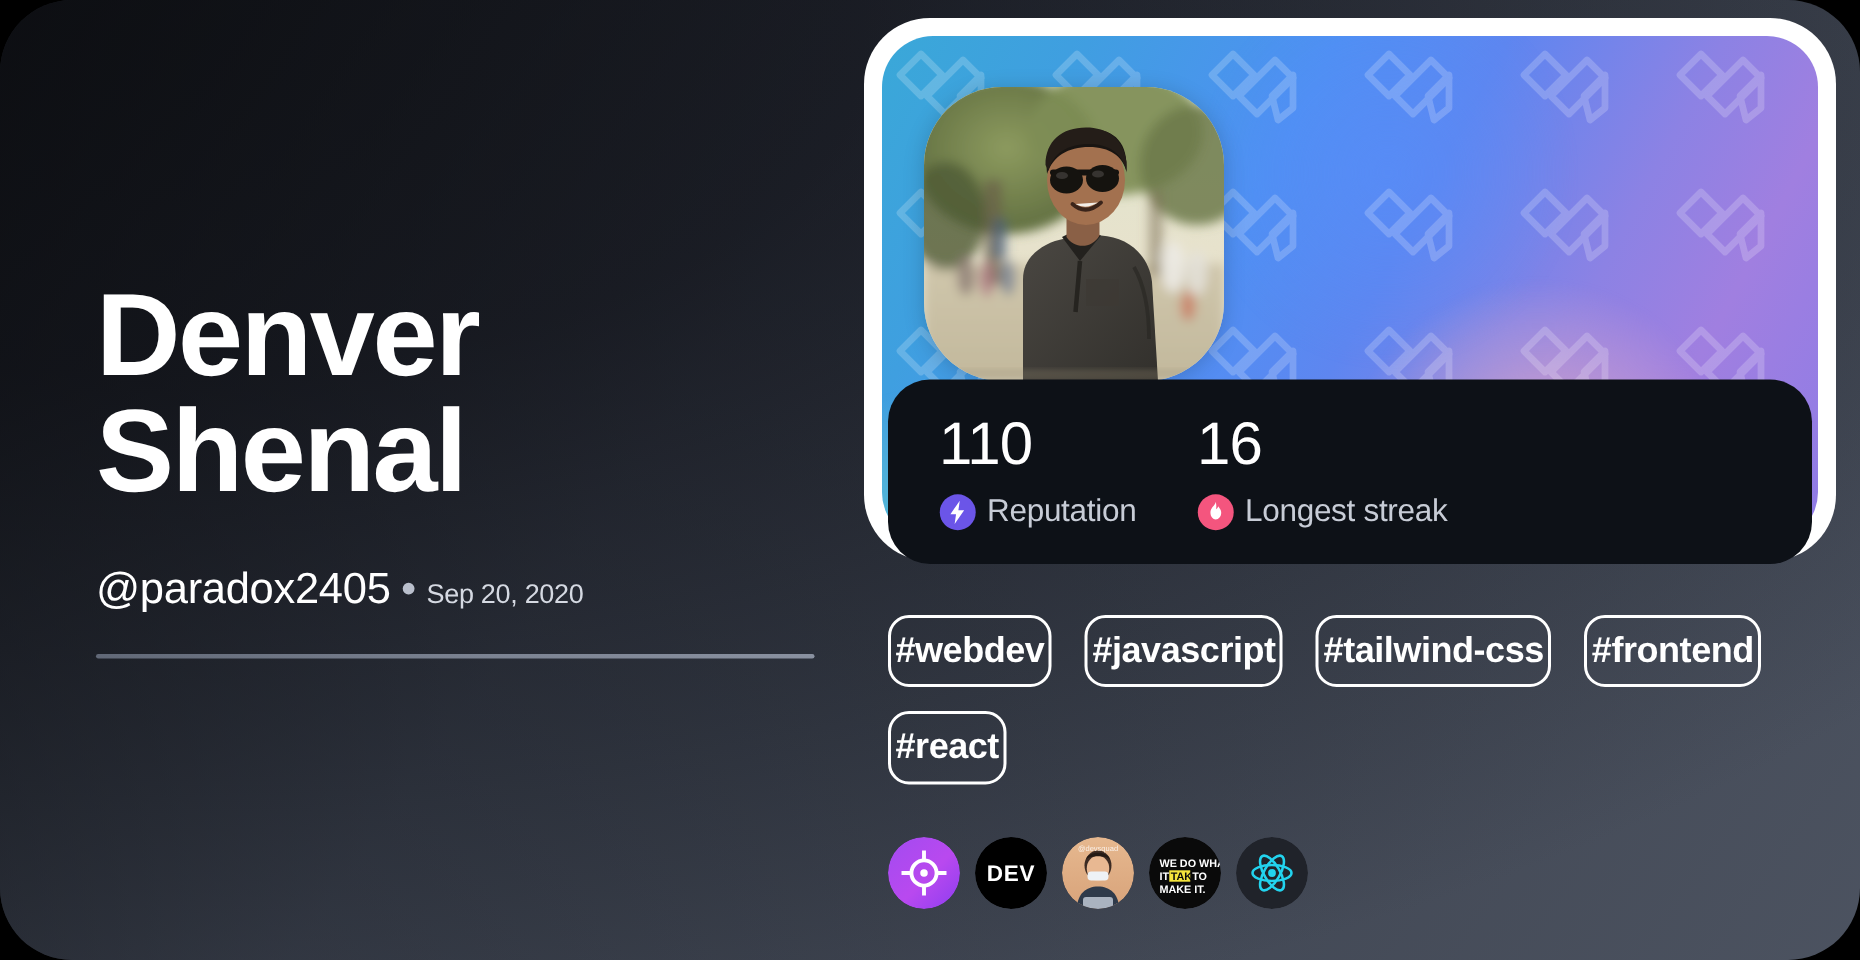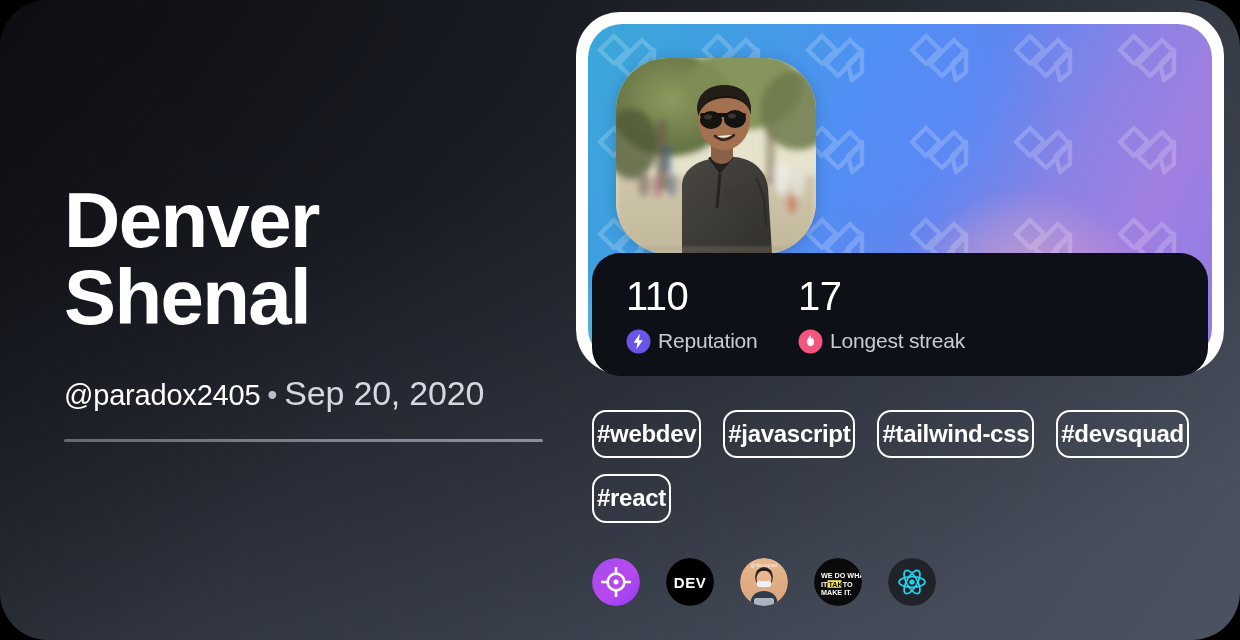--- a/index.html
+++ b/index.html
@@ -37,21 +37,21 @@
     letter-spacing:-1.6px; margin-top:-16px;
   }
   .name .ln2 { display:block; }
   .meta {
     margin-top:38px;
     font-size:29px; color:#ffffff; font-weight:400; letter-spacing:-0.2px;
     white-space:nowrap;
   }
   .meta .handle { color:#ffffff; }
   .meta .dot { color:#b9bfcc; margin:0 7px; }
-  .meta .date { color:#d5d9e2; font-size:34px; }
+  .meta .date { color:#d5d9e2; font-size:18px; }
   .divider {
     margin-top:26px; width:479px; height:3px; border-radius:2px;
     background:linear-gradient(90deg,#6d7585 0%, #8b93a3 55%, #9aa2b2 100%);
     opacity:.85;
   }
 
   
   .right { position:absolute; left:576px; top:0; width:664px; height:640px; z-index:4; }
 
   
@@ -128,21 +128,21 @@
   .tag {
     border:2px solid #ffffff; border-radius:14px;
     padding:9px 3px 10px;
     font-size:24px; font-weight:700; color:#fff; letter-spacing:-0.3px;
     background:transparent; line-height:1.06;
   }
 
   
   .sources {
     position:absolute; left:16px; top:558px;
-    display:flex; align-items:center; gap:26px;
+    display:flex; align-items:center; gap:10px;
   }
   .src { width:48px; height:48px; border-radius:50%; overflow:hidden; position:relative; display:block; }
   .src svg { display:block; width:100%; height:100%; }
 </style>
 </head>
 <body>
 
 <div class="card">
 
   <div class="left">
@@ -268,37 +268,37 @@
         <div class="row">
           <svg class="sicon" viewBox="0 0 24 24">
             <circle cx="12" cy="12" r="11.5" fill="#6B55E8"></circle>
             <path d="M13.3 4.6 L7.3 13.2 h3.6 l-0.9 6.3 6.1 -8.8 h-3.7 z" fill="#ffffff"></path>
           </svg>
           <span class="lbl">Reputation</span>
         </div>
       </div>
 
       <div class="stat" style="width:213px">
-        <div class="num">17</div>
+        <div class="num">16</div>
         <div class="row">
           <svg class="sicon" viewBox="0 0 24 24">
             <circle cx="12" cy="12" r="11.5" fill="#F4557E"></circle>
             <path d="M12 5.2 c-0.4 2.6 -3.4 3.6 -3.4 7.1 0 2.4 1.6 4.3 3.4 4.3 s3.5 -1.9 3.5 -4.3 c0 -1.9 -1.2 -3 -2 -4.1 -0.2 1.1 -0.8 1.7 -1.3 1.9 0.3 -1.7 0.2 -3.4 -0.2 -4.9 z" fill="#ffffff"></path>
           </svg>
           <span class="lbl">Longest streak</span>
         </div>
       </div>
 
     </div>
 
     <div class="tags">
       <span class="tag">#webdev</span>
       <span class="tag">#javascript</span>
       <span class="tag">#tailwind-css</span>
-      <span class="tag">#devsquad</span>
+      <span class="tag">#frontend</span>
       <span class="tag">#react</span>
     </div>
 
     <div class="sources">
 
       <span class="src">
         <svg viewBox="0 0 48 48">
           <defs>
               <linearGradient id="tgG" x1="0" y1="0" x2="1" y2="1">
             <stop offset="0%" stop-color="#a24bf0"></stop>

